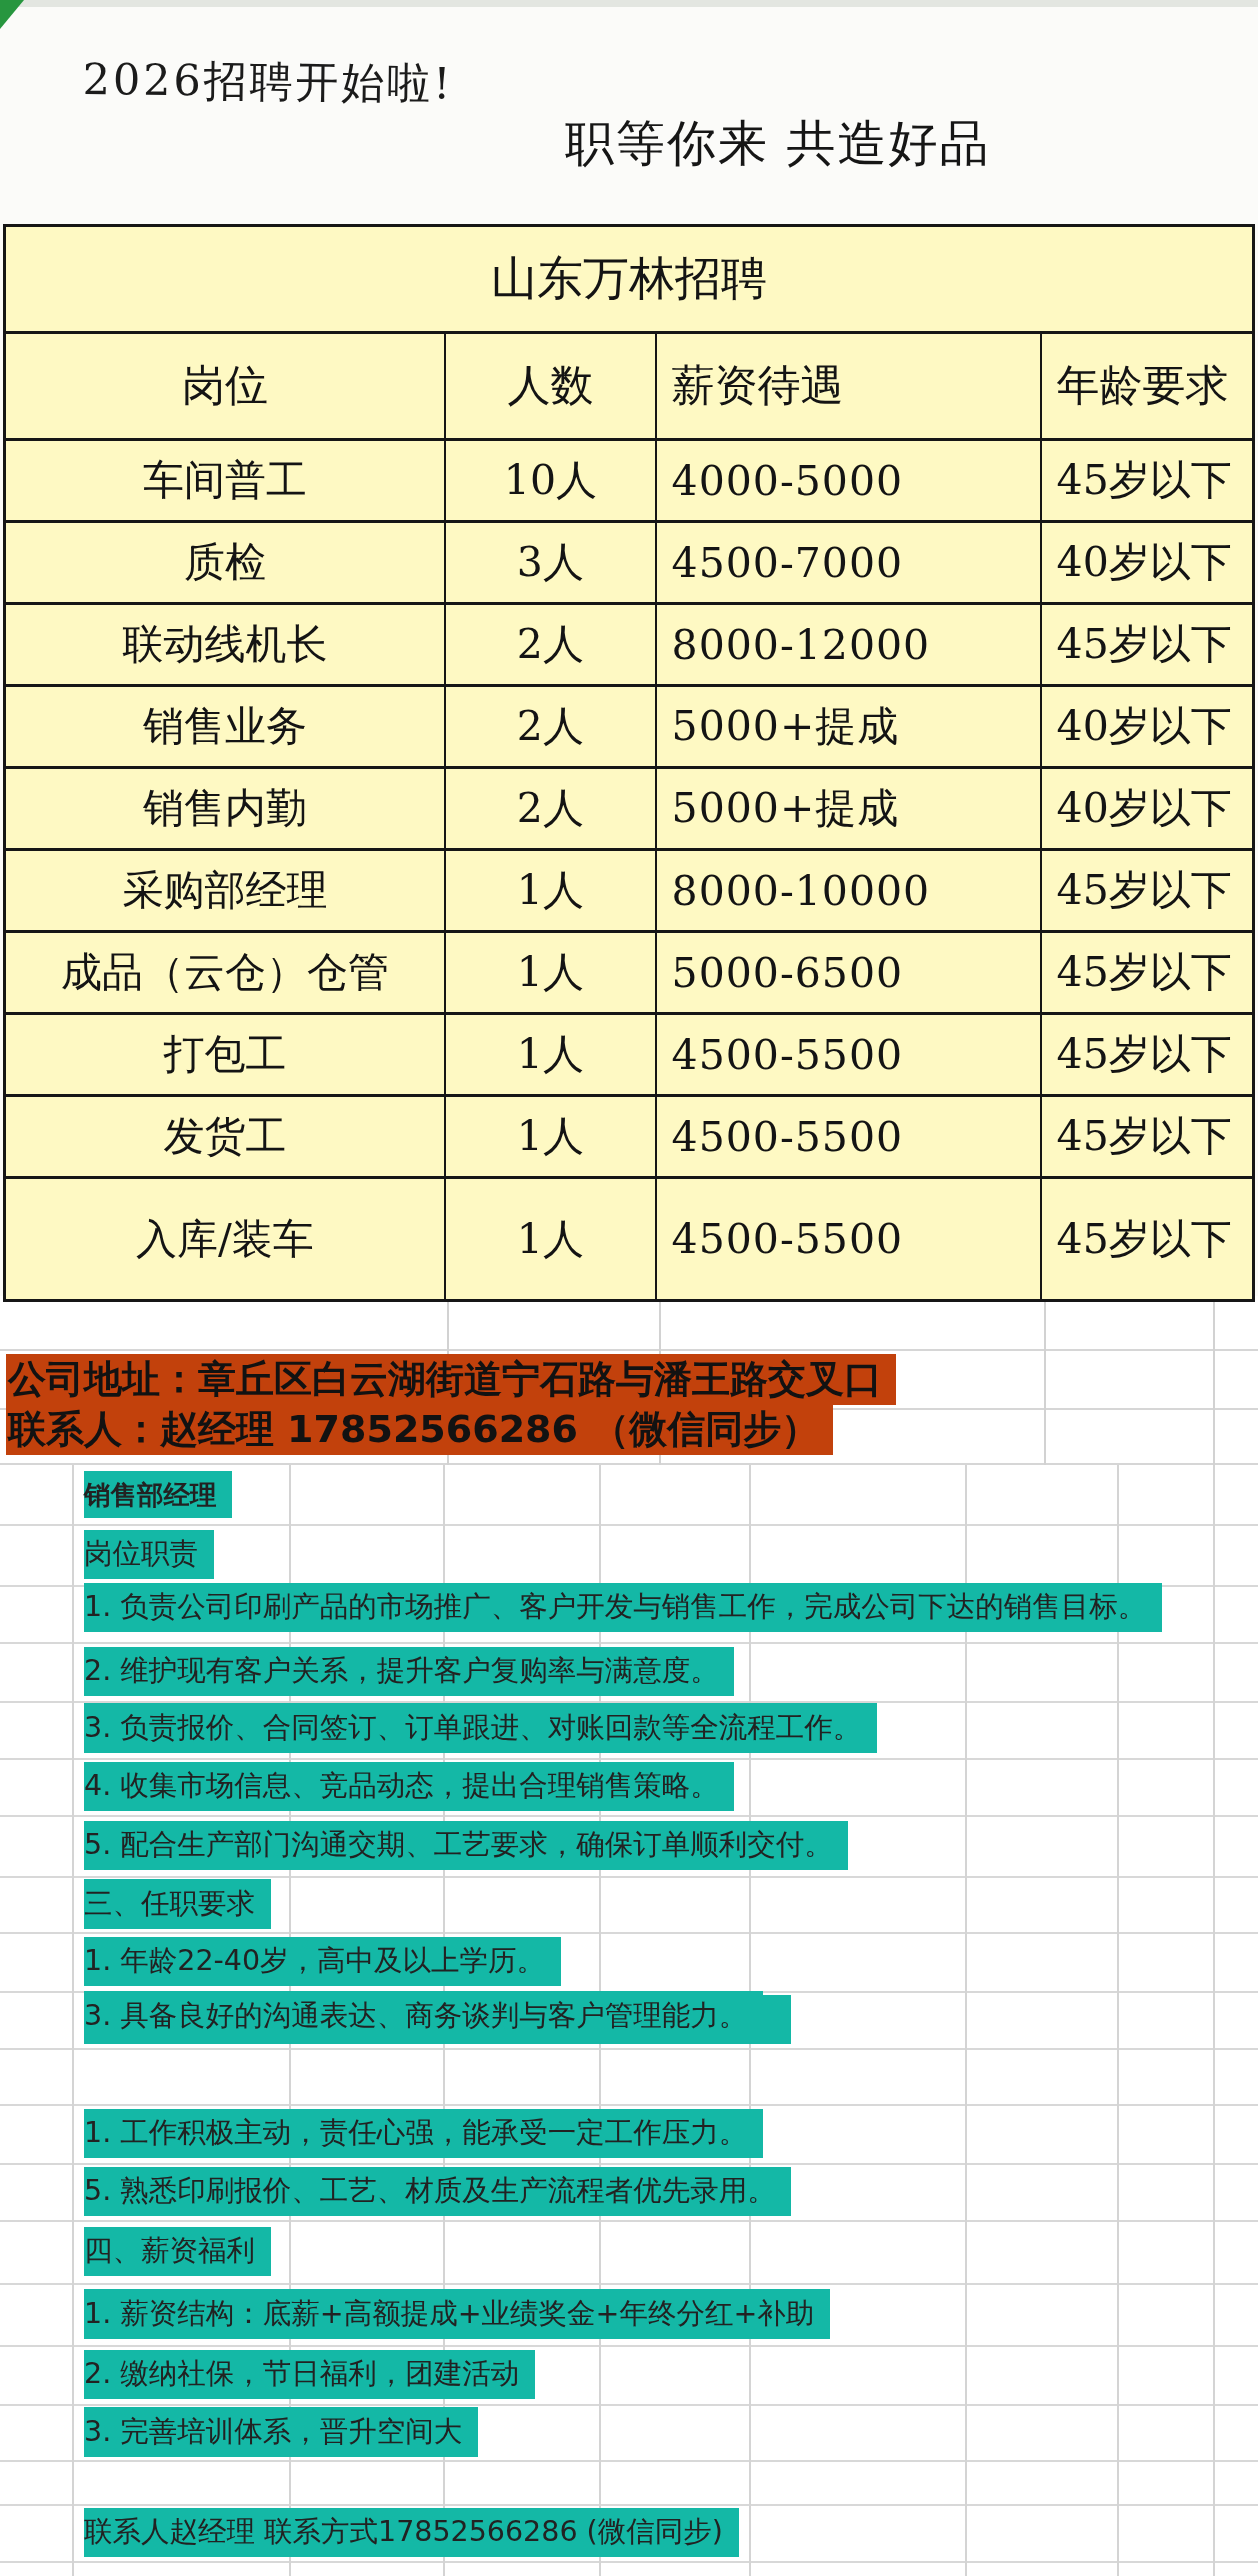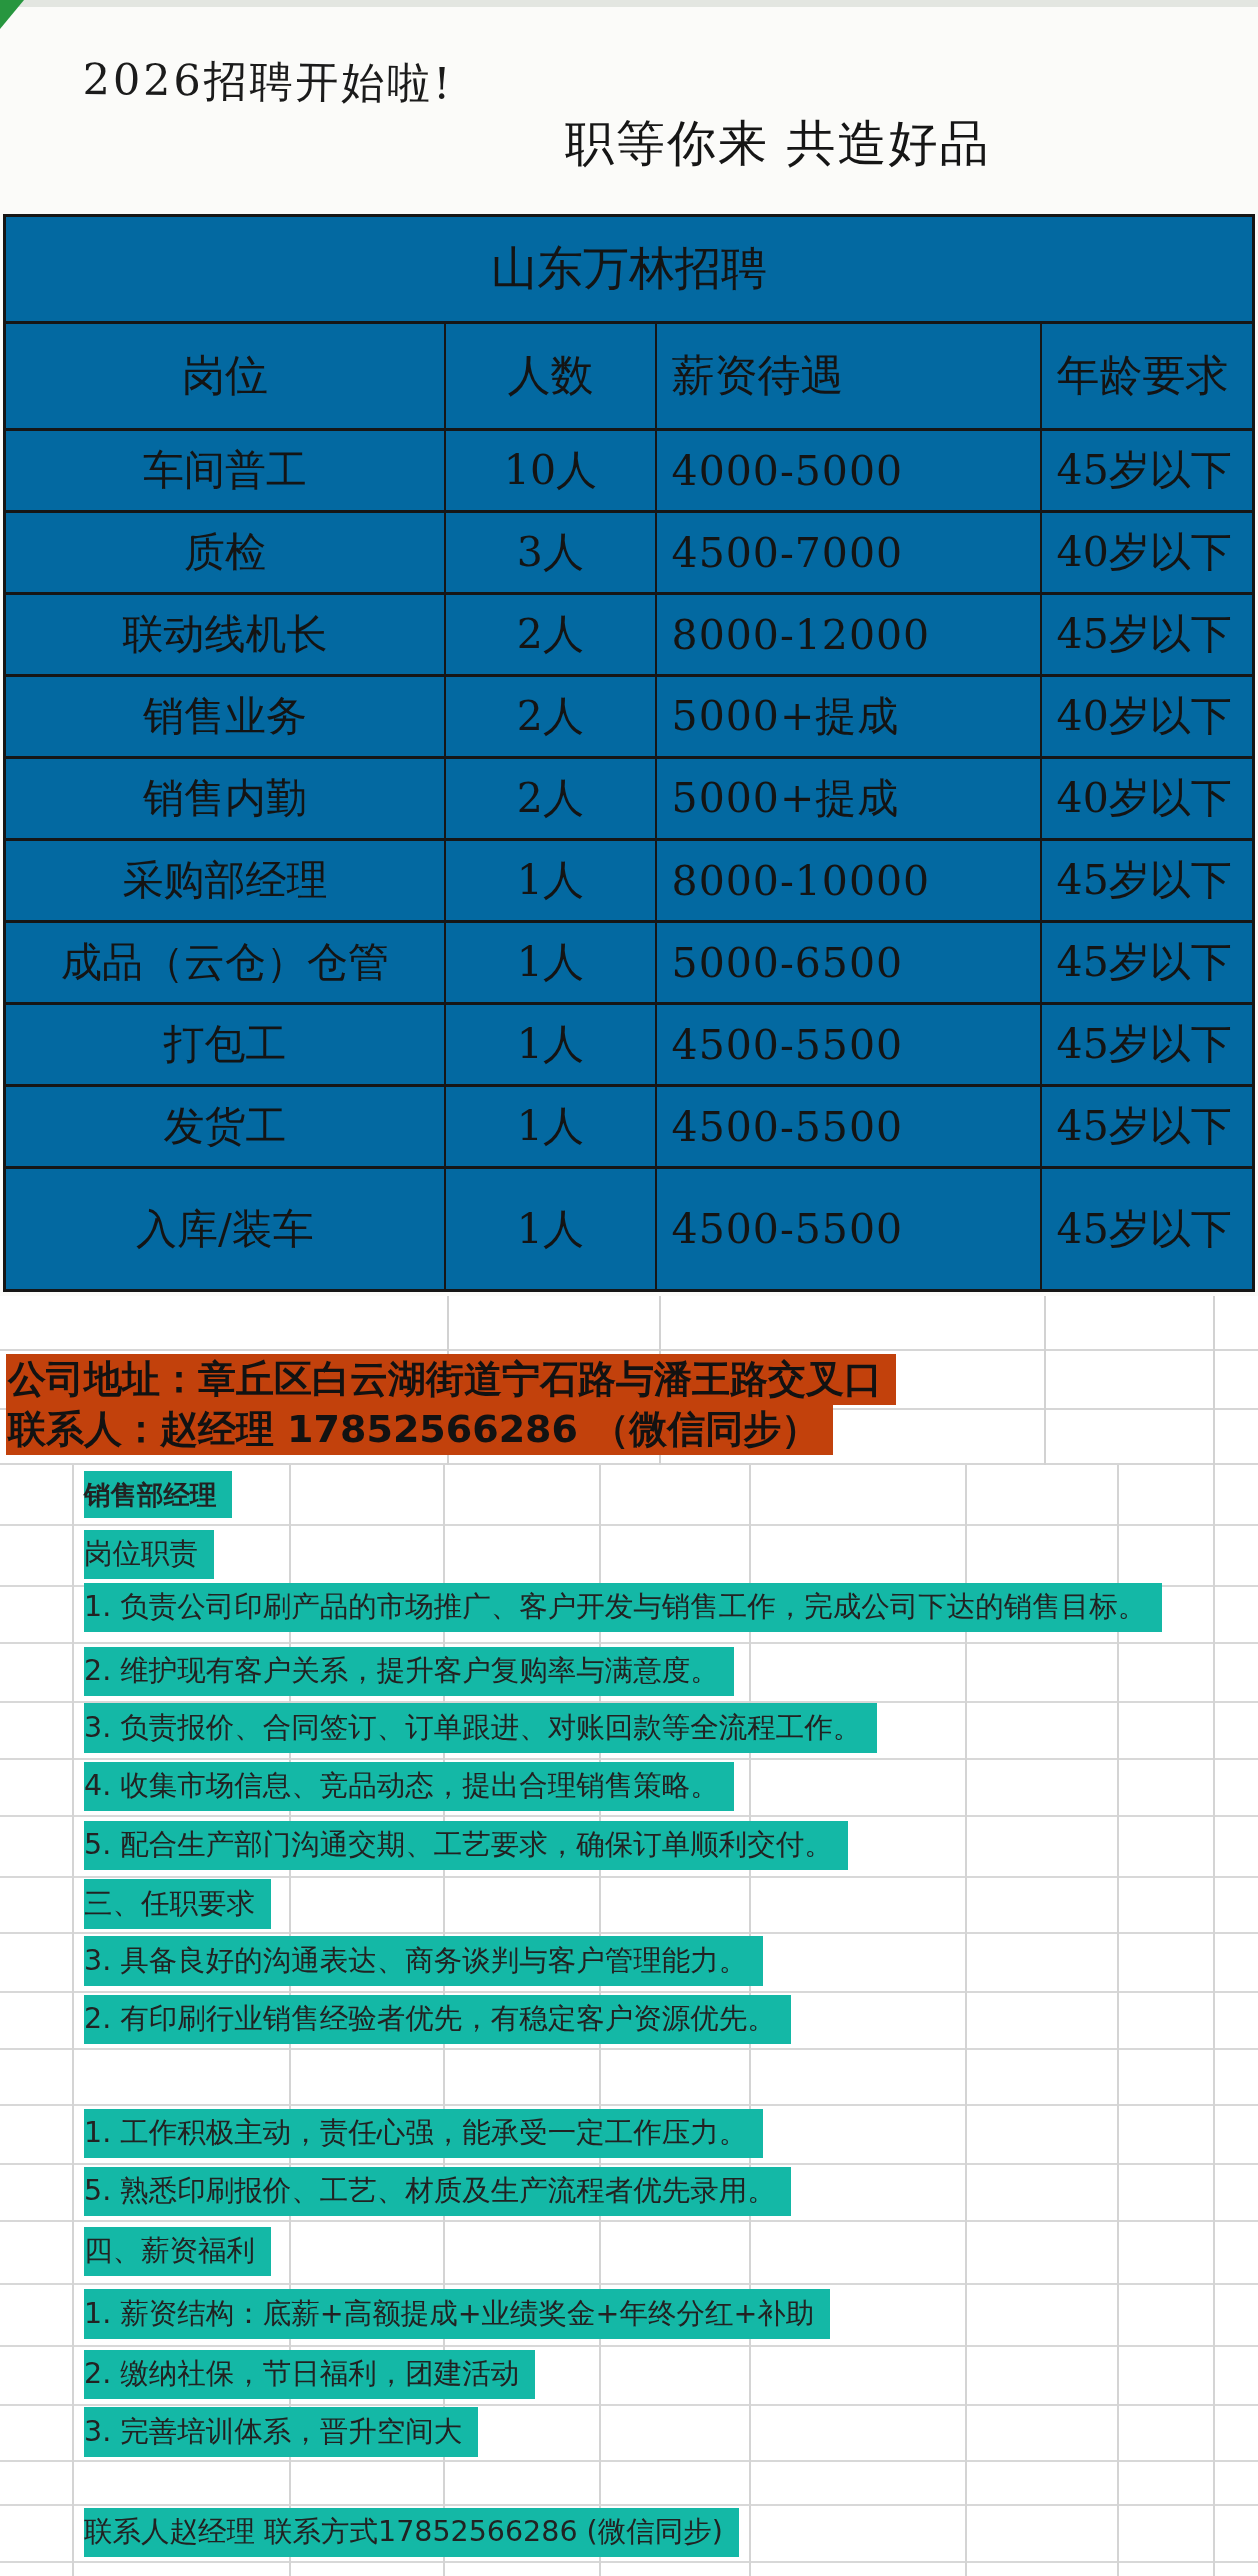--- a/index.html
+++ b/index.html
@@ -66,22 +66,22 @@
       100% 2px, 100% 2px, 100% 2px;
     background-position:
       72px 0, 289px 0, 443px 0, 599px 0, 749px 0, 965px 0, 1117px 0, 1213px 0,
       0 59px, 0 120px, 0 177px, 0 236px, 0 293px, 0 350px, 0 411px, 0 467px,
       0 526px, 0 583px, 0 639px, 0 698px, 0 755px, 0 818px, 0 880px, 0 939px,
       0 995px, 0 1039px, 0 1096px;
   }
 
   
   .jobtable {
-    position:absolute; left:2.9px; top:214px; width:1252px; height:1078px; z-index:3;
-    background:#0369a1; border:3.9px solid #161616; box-sizing:border-box;
+    position:absolute; left:2.9px; top:224px; width:1252px; height:1078px; z-index:3;
+    background:#fef9c3; border:3.9px solid #161616; box-sizing:border-box;
     display:grid;
     grid-template-columns:440px 211px 385px 1fr;
     grid-template-rows:107px 107px repeat(9,82px) 1fr;
     font-family:"DejaVu Serif","Liberation Serif",serif;
     font-size:41px; color:#141414;
   }
   .jobtable .cell {
     border-right:2.9px solid #161616; border-bottom:3.9px solid #161616;
     display:flex; align-items:center; overflow:hidden; white-space:nowrap;
   }
@@ -210,21 +210,21 @@
   </div>
 <div class="srow" style="top:1876px; height:56px;">
     <span>三、任职要求</span>
   </div>
 <div class="srow" style="top:1932px; height:59px;">
     <span>1. 年龄22-40岁，高中及以上学历。</span>
   </div>
 <div class="srow" style="top:1991px; height:57px;">
     <span>2. 有印刷行业销售经验者优先，有稳定客户资源优先。</span>
   </div>
-<div class="srow" style="top:1941px; height:40px;">
+<div class="srow" style="top:1996px; height:40px;">
     <span>3. 具备良好的沟通表达、商务谈判与客户管理能力。</span>
   </div>
 <div class="srow" style="top:2104px; height:59px;">
     <span>1. 工作积极主动，责任心强，能承受一定工作压力。</span>
   </div>
 <div class="srow" style="top:2163px; height:57px;">
     <span>5. 熟悉印刷报价、工艺、材质及生产流程者优先录用。</span>
   </div>
 <div class="srow" style="top:2220px; height:63px;">
     <span>四、薪资福利</span>

